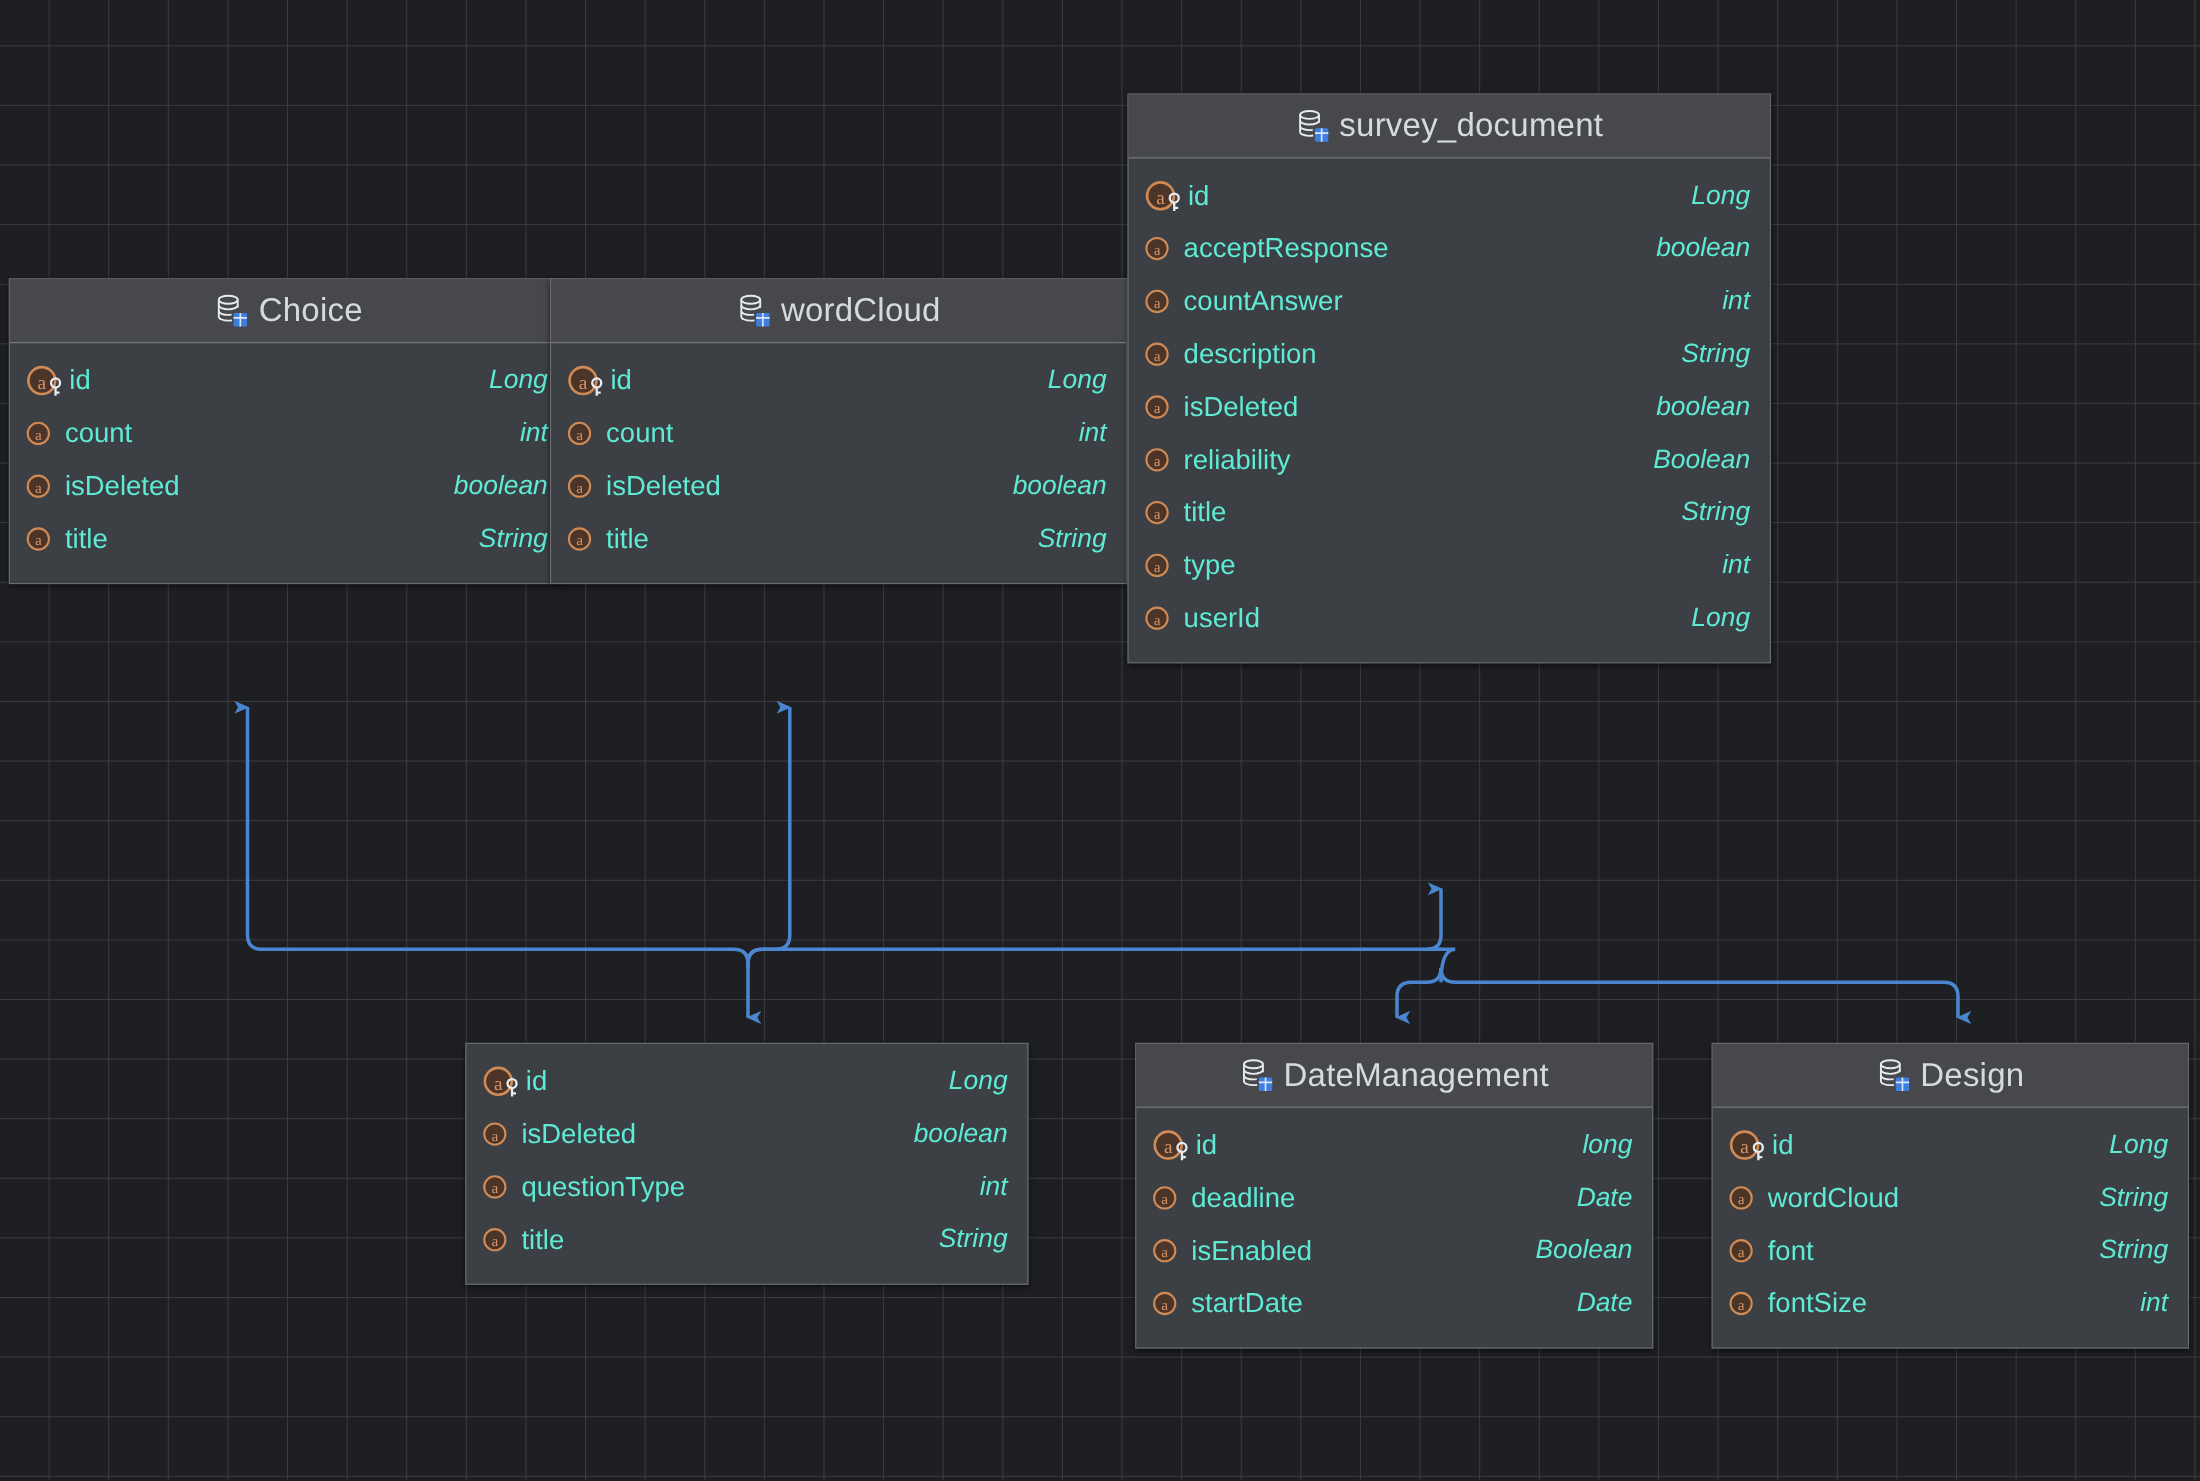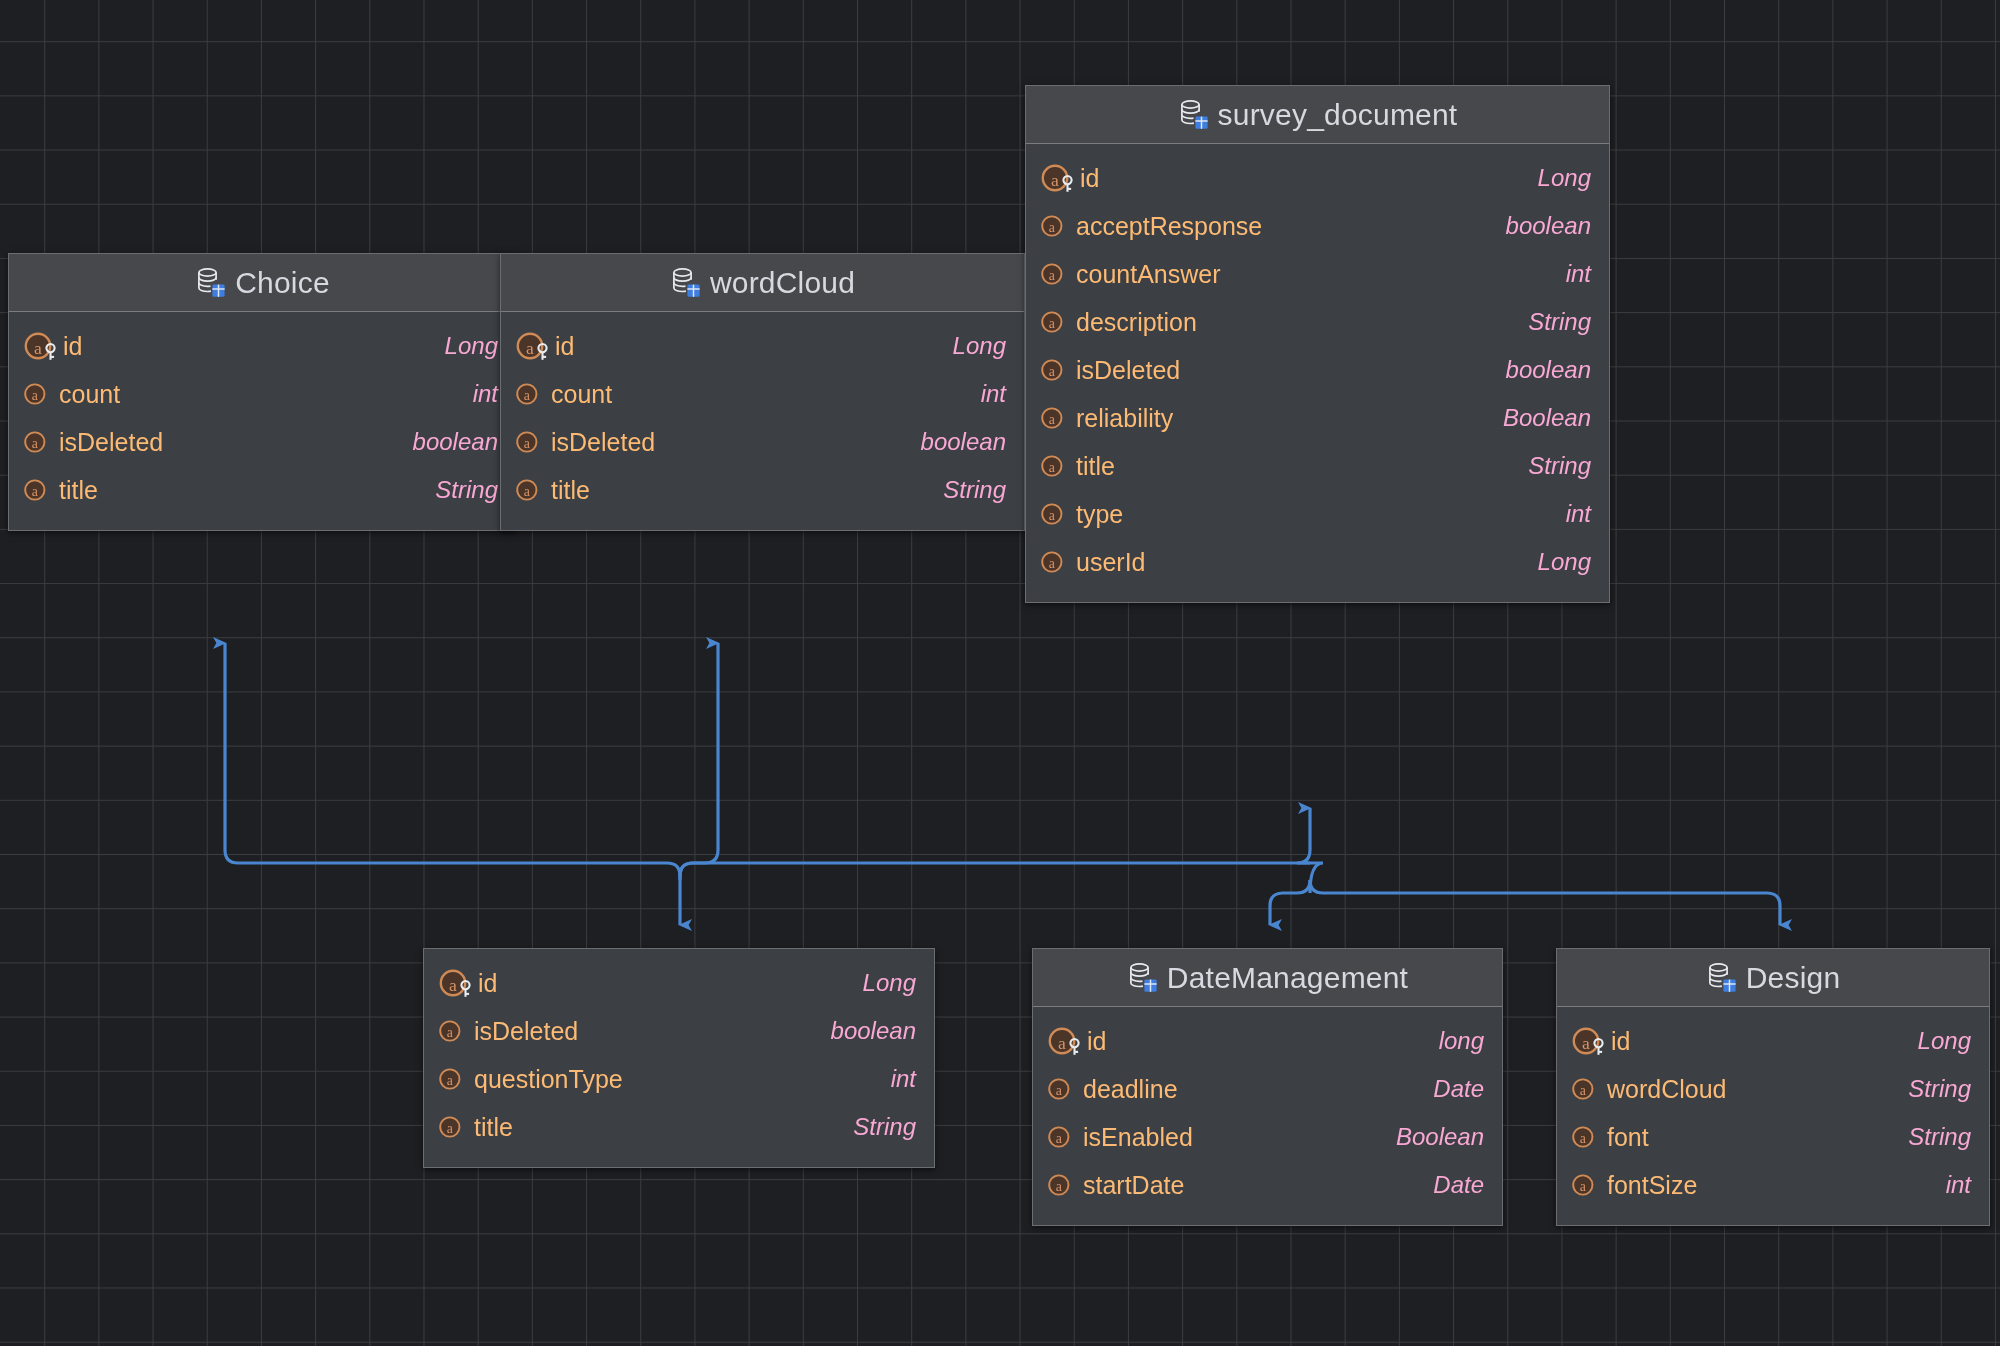--- a/index.html
+++ b/index.html
@@ -51,28 +51,28 @@
     padding: 0 18px 0 14px;
   }
   .attr-icon {
     position: relative;
     width: 30px; height: 30px;
     flex: 0 0 30px;
     margin-right: 6px;
   }
   .attr-name {
     font-size: 25px;
-    color: #fdba74;
+    color: #5eead4;
     white-space: nowrap;
   }
   .attr-type {
     margin-left: auto;
     font-size: 24px;
     font-style: italic;
-    color: #f9a8d4;
+    color: #5eead4;
     white-space: nowrap;
     padding-left: 18px;
   }
   .pk .attr-icon { width: 38px; flex: 0 0 38px; margin-right: 2px; }
   .db-ico { width: 30px; height: 32px; flex: 0 0 30px; }
 </style>
 </head>
 <body>
 
 <div id="canvas">

